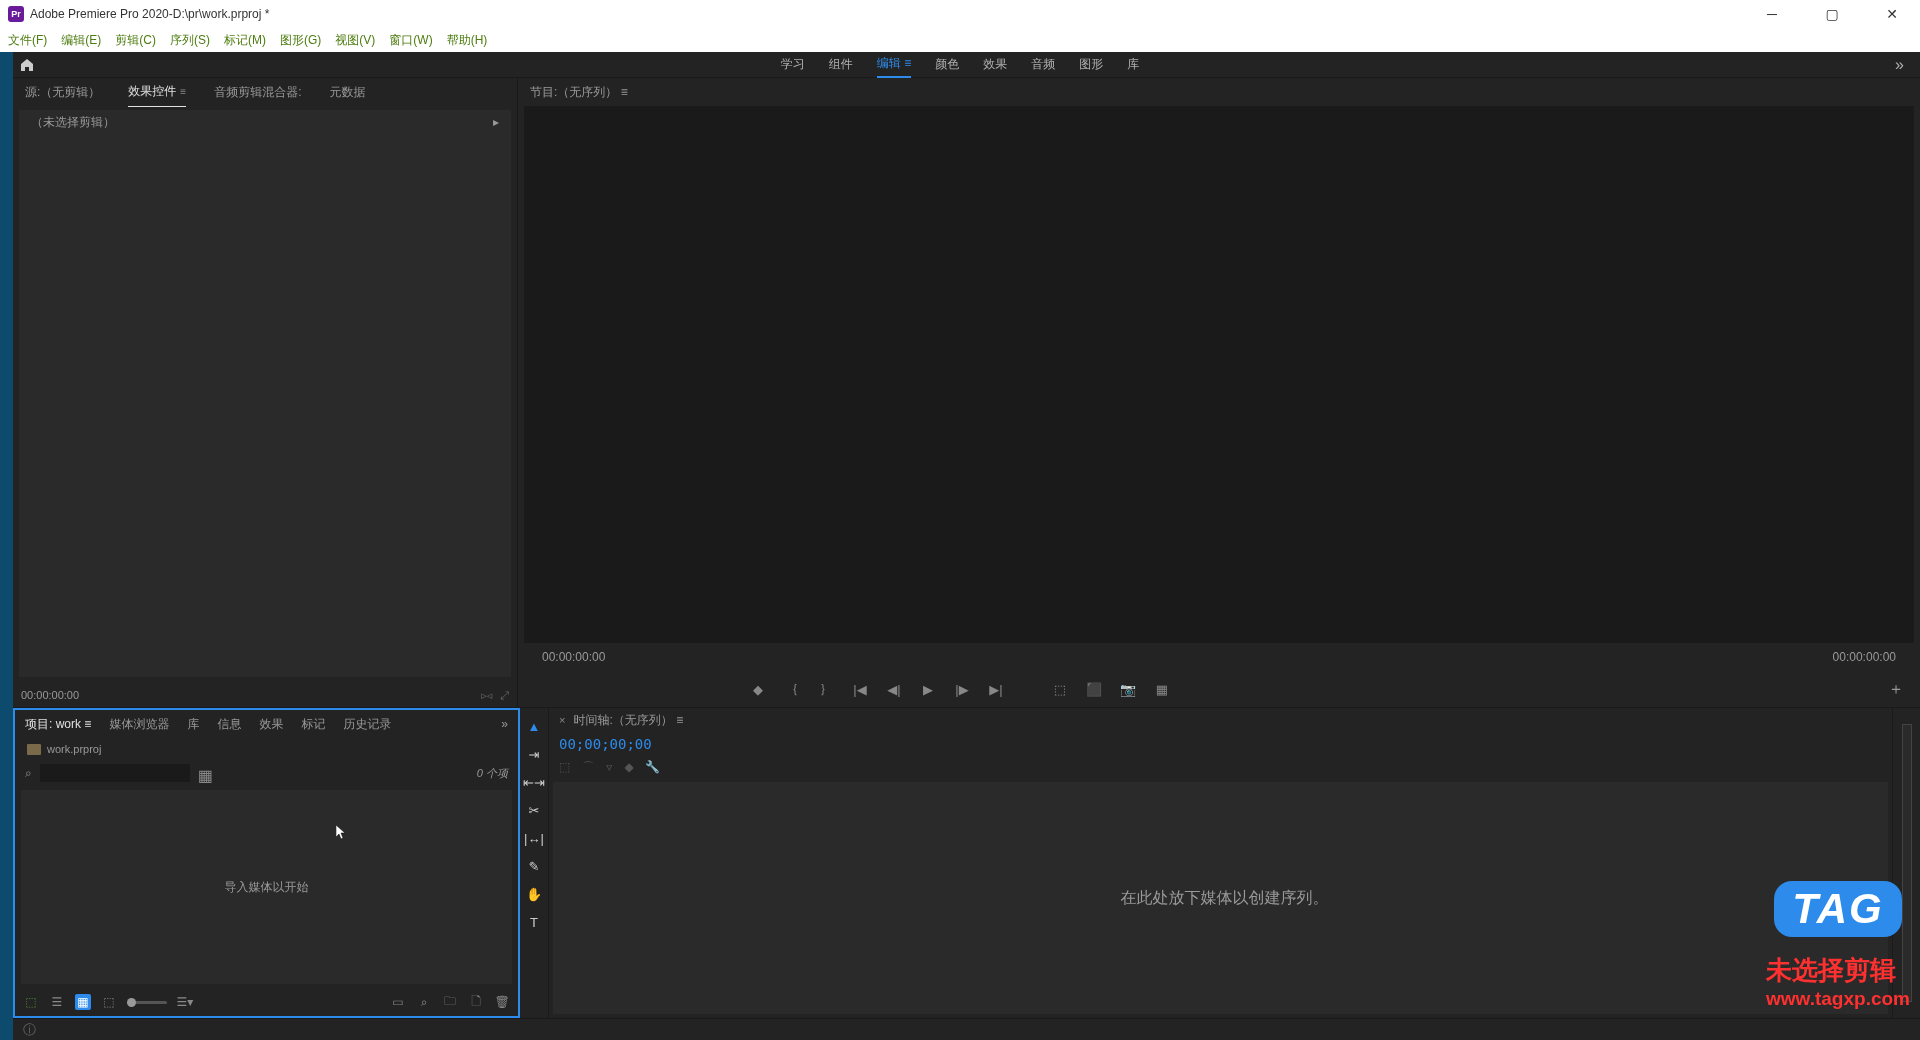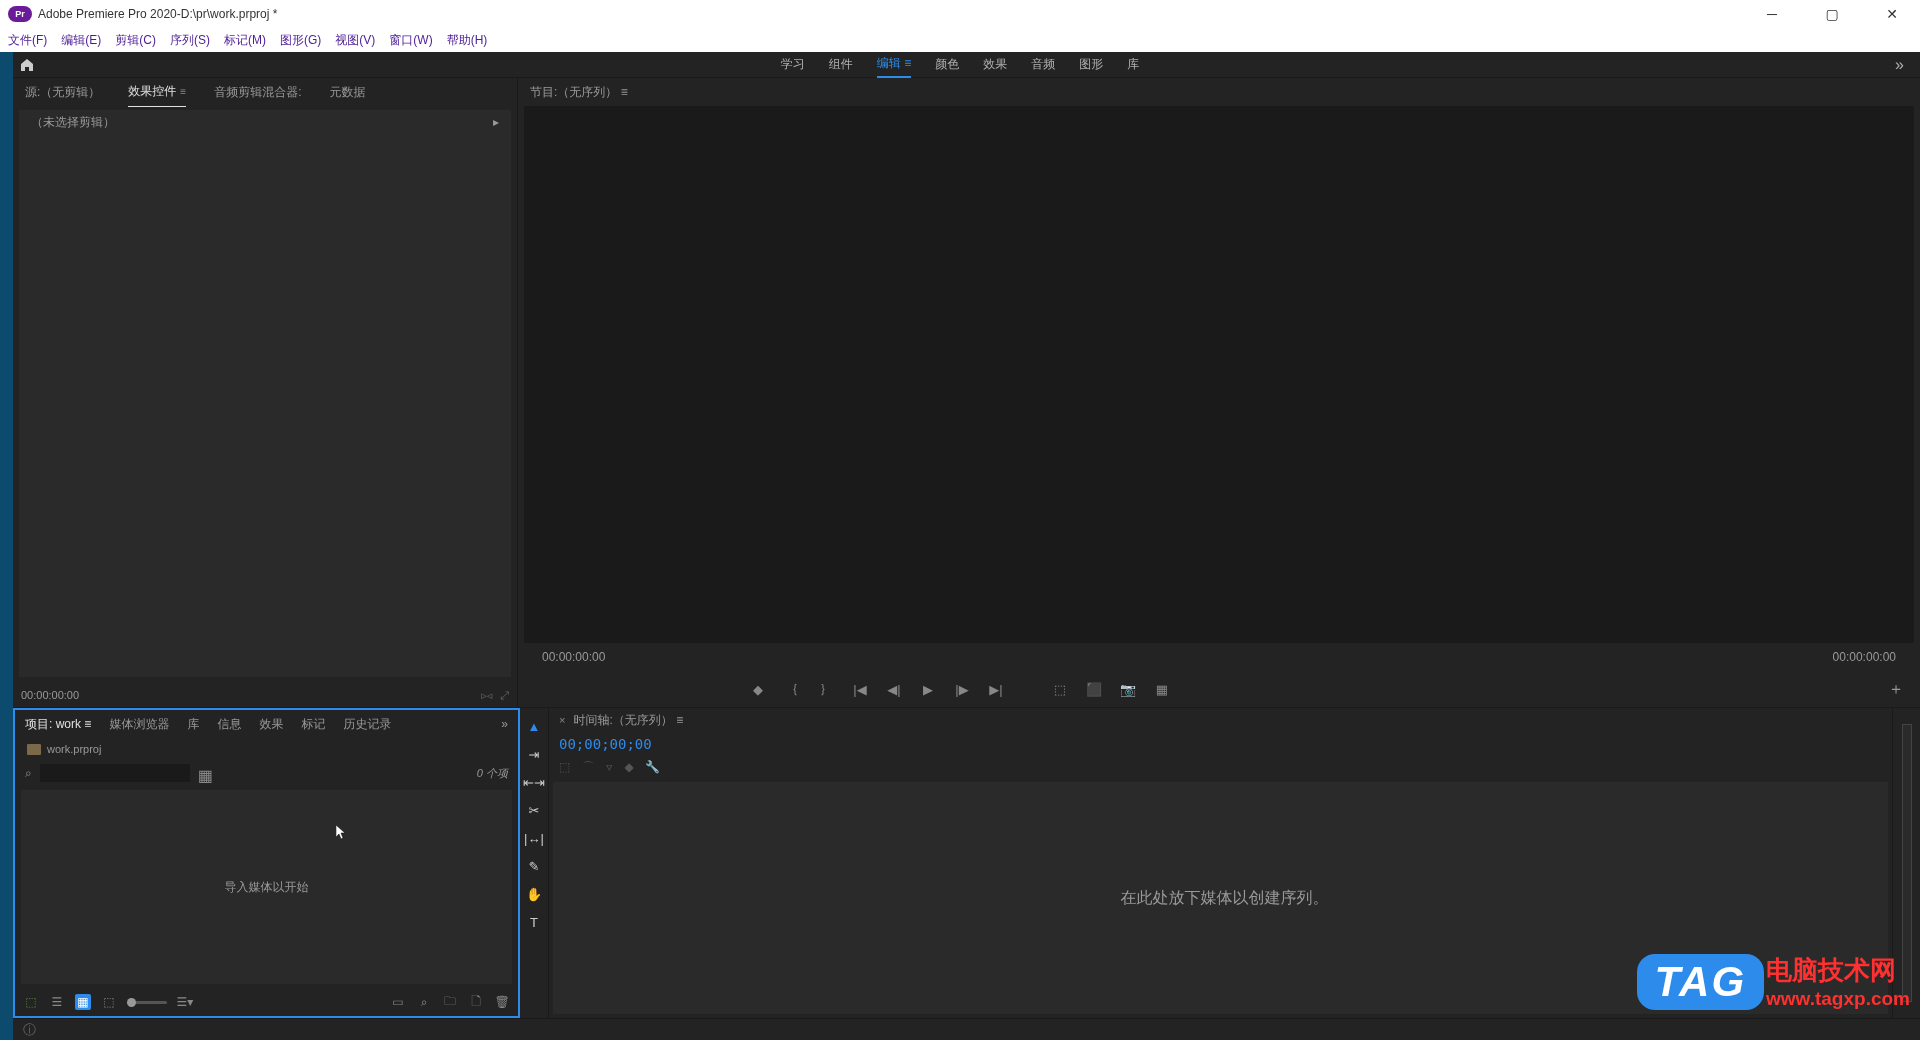--- a/index.html
+++ b/index.html
@@ -1,22 +1,22 @@
 <!DOCTYPE html>
 <html><head>
 <meta charset="utf-8">
 <style>
 * { margin: 0; padding: 0; box-sizing: border-box; font-family: "Microsoft YaHei", sans-serif; }
 body { background: #fff; overflow: hidden; width: 1920px; height: 1040px; position: relative; }
 .titlebar { height: 28px; background: #fff; display: flex; align-items: center; padding: 0 8px; font-size: 12px; color: #333; }
-.app-icon { width: 24px; height: 16px; background: #6a1b9a; margin-right: 6px; display: flex; align-items: center; justify-content: center; font-size: 9px; color: #fff; font-weight: bold; border-radius: 8px; }
+.app-icon { width: 16px; height: 16px; background: #6a1b9a; margin-right: 6px; display: flex; align-items: center; justify-content: center; font-size: 9px; color: #fff; font-weight: bold; border-radius: 3px; }
 .titlebar-right { margin-left: auto; display: flex; gap: 20px; }
 .win-btn { width: 40px; height: 28px; display: flex; align-items: center; justify-content: center; cursor: pointer; font-size: 14px; }
 .menubar { height: 24px; background: #fff; display: flex; align-items: center; font-size: 12px; padding: 0 8px; gap: 14px; }
-.menu-item { cursor: pointer; color: #4c1d95; }
+.menu-item { cursor: pointer; color: #4d7c0f; }
 .app-body { position: absolute; top: 52px; left: 0; right: 0; bottom: 0; background: #0c4a6e; display: flex; flex-direction: column; padding-left: 13px; }
 .workspace-bar { height: 26px; background: #232323; display: flex; align-items: center; border-bottom: 1px solid #1a1a1a; }
 .home-btn { width: 28px; height: 26px; display: flex; align-items: center; justify-content: center; color: #ccc; cursor: pointer; }
 .ws-center { flex: 1; display: flex; justify-content: center; gap: 24px; align-items: center; }
 .ws-tab { font-size: 12px; color: #b0b0b0; cursor: pointer; padding: 4px 0; }
 .ws-tab.active { color: #2d8ceb; border-bottom: 2px solid #2d8ceb; }
 .ws-more { color: #b0b0b0; padding: 0 16px; cursor: pointer; }
 .main-top { flex: 1; display: flex; border-bottom: 1px solid #1a1a1a; min-height: 0; }
 .left-panel { width: 505px; background: #232323; display: flex; flex-direction: column; border-right: 1px solid #1a1a1a; }
 .panel-tabs { height: 28px; display: flex; align-items: center; gap: 28px; padding: 0 12px; font-size: 12px; color: #999; }
@@ -68,21 +68,21 @@
 .tl-timecode-row { height: 24px; display: flex; align-items: center; padding: 0 10px; }
 .tl-timecode { font-size: 14px; color: #2d8ceb; font-family: monospace; }
 .tl-icons-row { height: 22px; display: flex; align-items: center; padding: 0 10px; gap: 12px; }
 .tl-icon { color: #555; font-size: 12px; cursor: pointer; }
 .tl-content { flex: 1; display: flex; align-items: center; justify-content: center; background: #2a2a2a; margin: 4px; }
 .tl-empty { font-size: 16px; color: #999; margin-left: 8px; }
 .audio-meter { width: 28px; background: #232323; border-left: 1px solid #1a1a1a; display: flex; flex-direction: column; align-items: center; padding: 16px 0; }
 .meter-track { width: 10px; flex: 1; background: #2a2a2a; border: 1px solid #444; }
 .status-bar { height: 22px; background: #232323; border-top: 1px solid #1a1a1a; display: flex; align-items: center; padding: 0 10px; }
 .status-icon { color: #666; font-size: 13px; }
-.watermark { position: absolute; right: 10px; bottom: 30px; display: flex; align-items: center; gap: 2px; }
+.watermark { position: absolute; right: 10px; bottom: 30px; display: flex; align-items: center; gap: 16px; flex-direction: column; }
 .wm-tag { background: #2d8ceb; color: #fff; font-size: 42px; font-weight: 900; padding: 4px 18px; border-radius: 18px; font-style: italic; letter-spacing: 2px; }
 .wm-text { display: flex; flex-direction: column; }
 .wm-text-top { color: #ff3030; font-size: 26px; font-weight: bold; }
 .wm-text-bottom { color: #ff3030; font-size: 19px; font-weight: bold; }
 </style>
 </head>
 <body>
 
 <div class="titlebar">
   <div class="app-icon">Pr</div>
@@ -263,16 +263,16 @@
   </div>
 
   <div class="status-bar">
     <span class="status-icon">ⓘ</span>
   </div>
 </div>
 
 <div class="watermark">
   <div class="wm-tag">TAG</div>
   <div class="wm-text">
-    <span class="wm-text-top">电脑技术网</span>
+    <span class="wm-text-top">未选择剪辑</span>
     <span class="wm-text-bottom">www.tagxp.com</span>
   </div>
 </div>
 
 </body></html>

